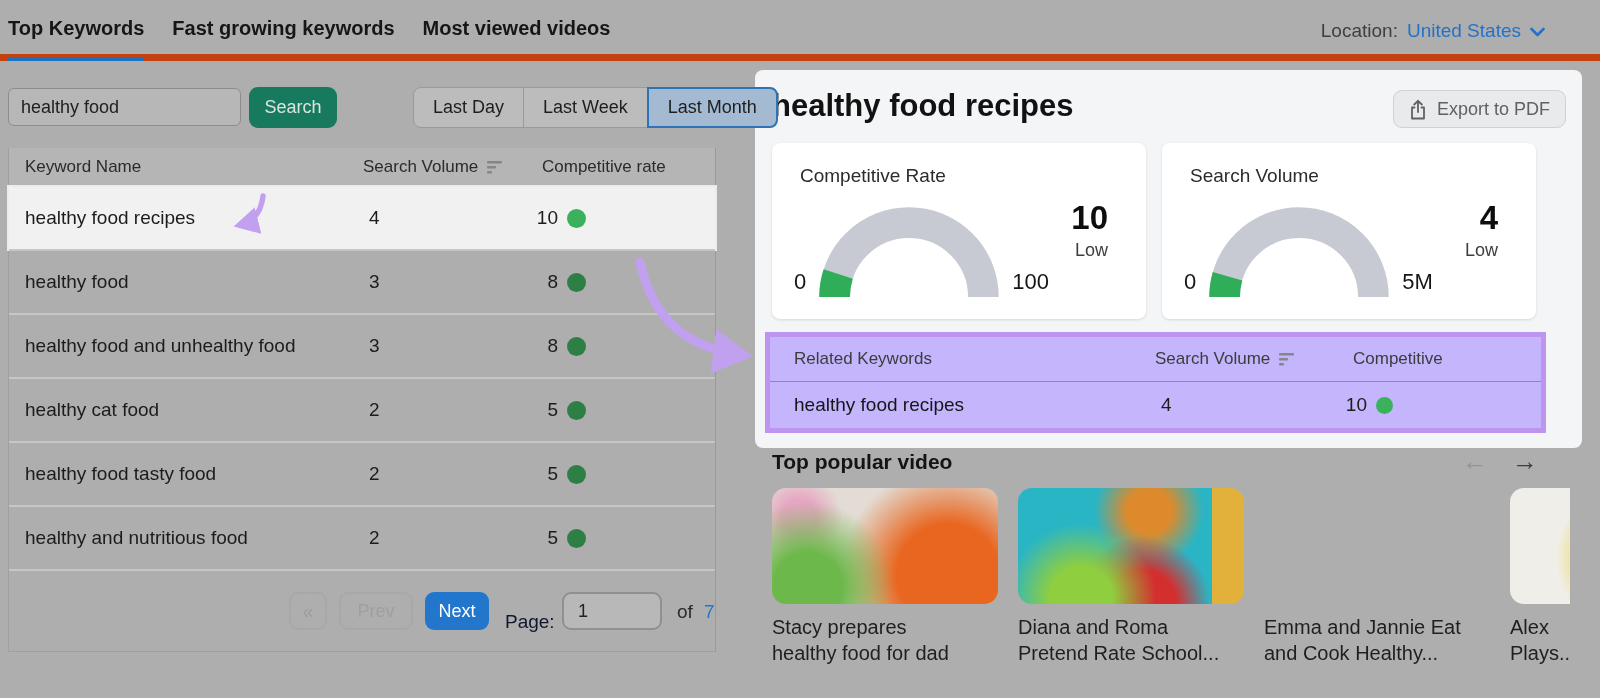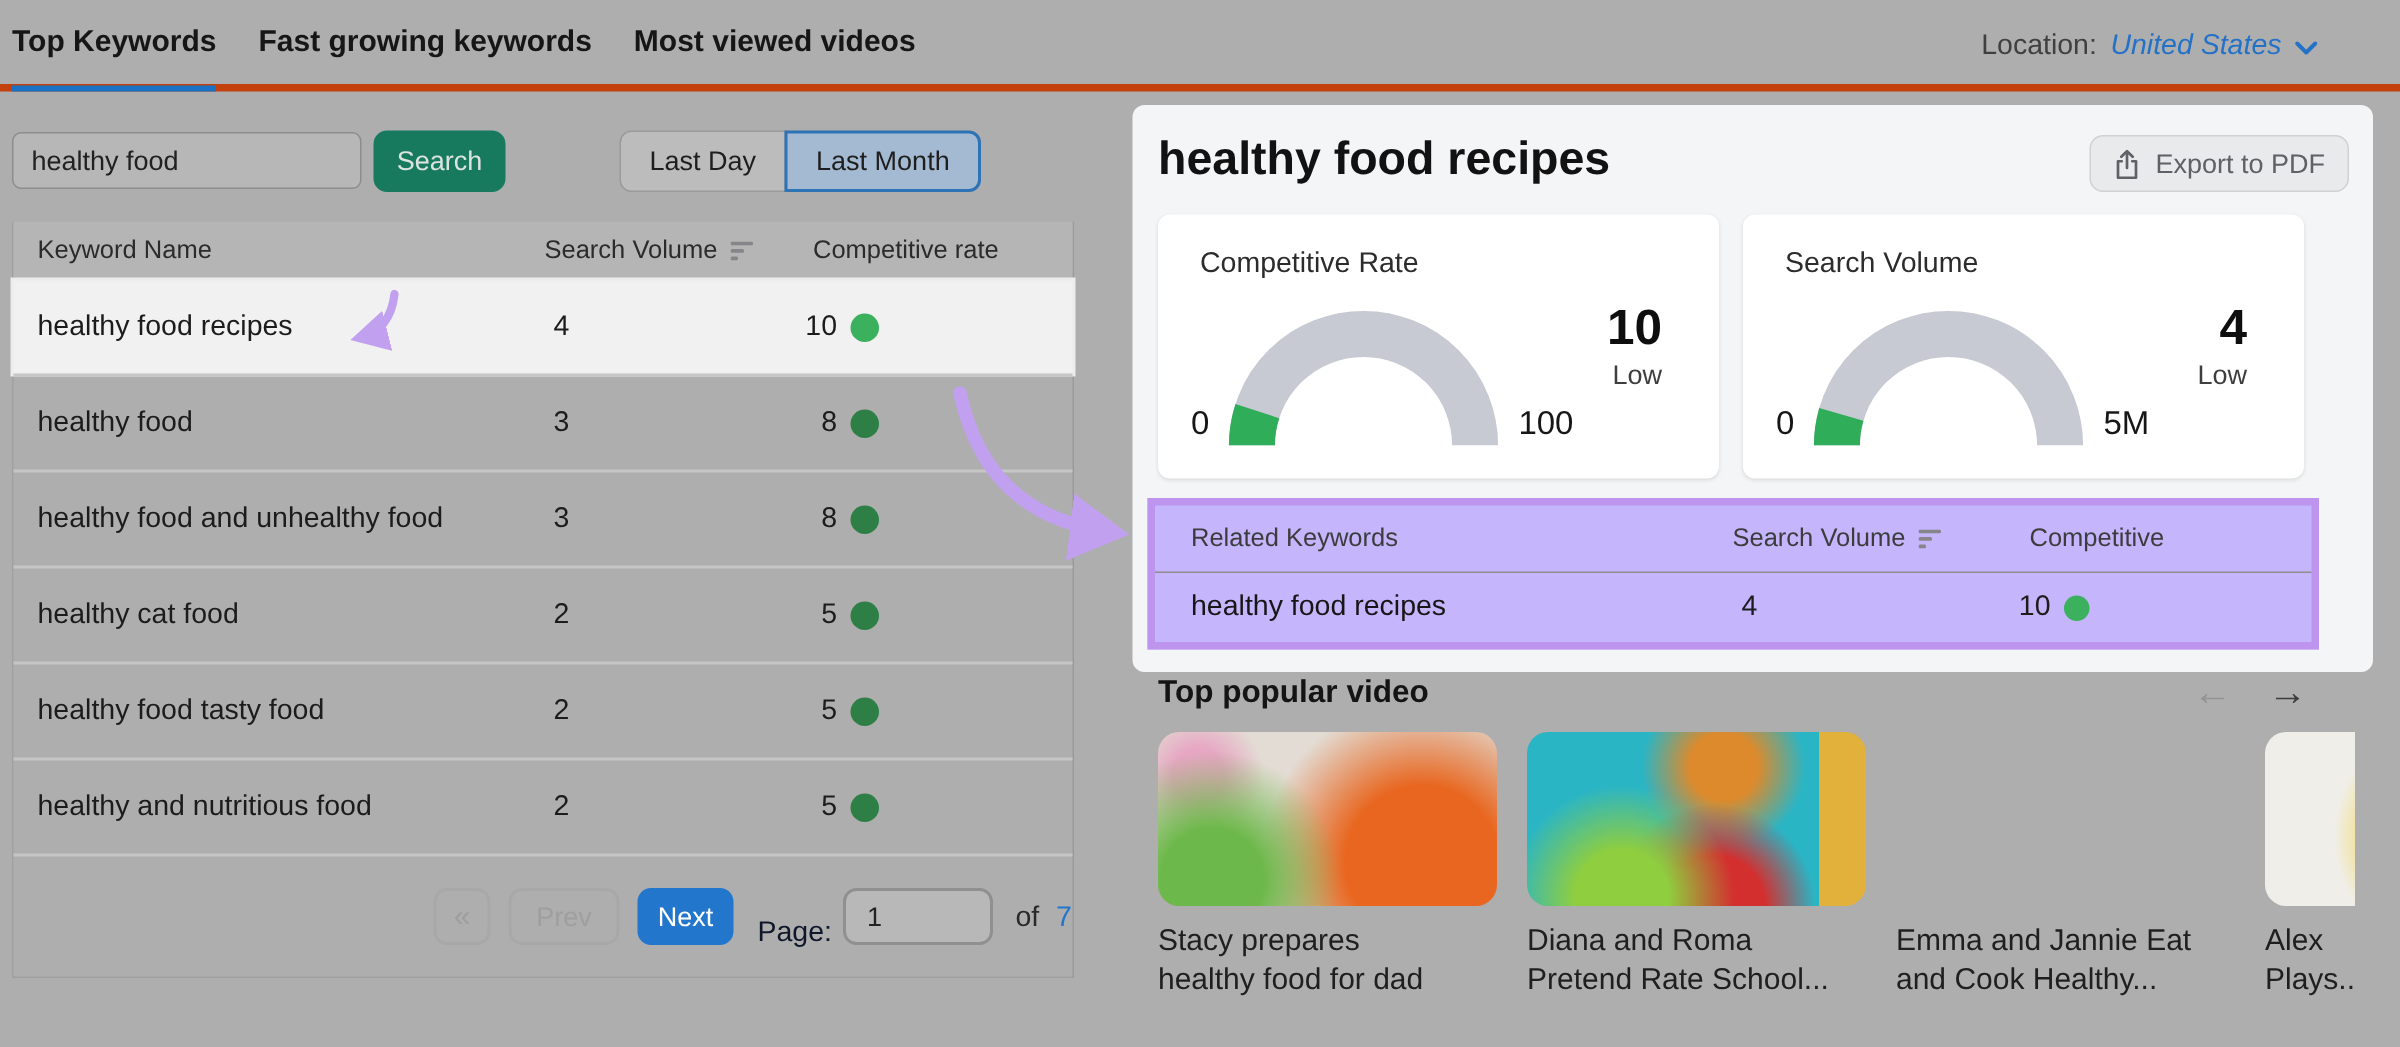--- a/index.html
+++ b/index.html
@@ -1,26 +1,26 @@
 <!DOCTYPE html>
 <html style="--accent-blue: #2277cc; --link-blue: #2472c8; --tab-underline: #1a72c6; --search-button-green: #17795d; --selected-filter-bg: #a4bad2; --selected-filter-border: #2d73b6; --gauge-track: #c7cad2; --gauge-green: #2fad58; --dot-bright: #3bb15e; --dot-dim: #2e7f45; --highlight-purple: #bd95ee; --arrow-purple: #c2a0f0;"><head>
 <meta charset="utf-8">
 <style>
   html,body{margin:0;padding:0;}
   body{font-family:"Liberation Sans",sans-serif;background:#aeaeae;}
   #screen{position:relative;width:1600px;height:698px;overflow:hidden;background:#aeaeae;}
 
   
-  .topnav{position:absolute;top:0;left:0;width:1600px;height:61px;border-bottom:5px solid #c2410c;box-sizing:border-box;padding-left:48px;}
+  .topnav{position:absolute;top:0;left:0;width:1600px;height:61px;border-bottom:7px solid #c2410c;box-sizing:border-box;padding-left:48px;}
   .tabs{position:absolute;left:8px;top:0;height:61px;display:flex;gap:28px;}
   .nav-tab{height:61px;display:flex;align-items:center;font-size:20px;font-weight:700;color:#161616;border-bottom:4px solid transparent;box-sizing:border-box;cursor:pointer;}
   .nav-tab.active{border-bottom-color:var(--tab-underline);}
   .location{position:absolute;right:55px;top:0;height:61px;display:flex;align-items:center;gap:9px;}
   .location .lbl{font-size:19px;color:#404040;}
-  .location .val{font-size:19px;color:var(--link-blue);cursor:pointer;font-style:italic;}
+  .location .val{font-size:19px;color:var(--link-blue);cursor:pointer;}
   .location svg{margin-top:3px;}
 
   
   .search-input{position:absolute;left:8px;top:88px;width:233px;height:38px;box-sizing:border-box;background:#b7b7b7;border:1px solid #8d8d8d;border-radius:6px;padding:0 12px;font-size:18px;color:#212121;font-family:inherit;outline:none;}
   .search-btn{position:absolute;left:249px;top:87px;width:88px;height:41px;background:var(--search-button-green);border:none;border-radius:9px;color:#dbe4df;font-size:18px;font-family:inherit;cursor:pointer;}
   .seg{position:absolute;left:377px;top:87px;height:41px;display:flex;padding-left:36px;}
   .seg-btn{height:41px;padding:0 19px;font-size:18px;font-family:inherit;color:#1e1e1e;background:#bcbcbc;border:1px solid #9a9a9a;margin-left:-1px;cursor:pointer;box-sizing:border-box;}
   .seg button:first-of-type{border-radius:8px 0 0 8px;margin-left:0;}
   .seg button:last-of-type{border-radius:0 8px 8px 0;}
   .seg-btn.selected{background:var(--selected-filter-bg);border:2px solid var(--selected-filter-border);border-radius:7px;z-index:1;}
@@ -121,20 +121,21 @@
         </svg>
     </div>
   </div>
 
   <input class="search-input" type="text" value="healthy food" style="">
   <button class="search-btn">Search</button>
   <div class="seg">
 
       <button class="seg-btn">Last Day</button>
 
+      <button class="seg-btn">Last Week</button>
 
       <button class="seg-btn selected">Last Month</button>
     </div>
 
   <div class="k-table">
     <div class="k-head">
       <span class="h-kw">Keyword Name</span>
       <span class="h-vol">
         <span>Search Volume</span>
         <svg class="sort-icon" width="16" height="13" viewBox="0 0 16 13">

